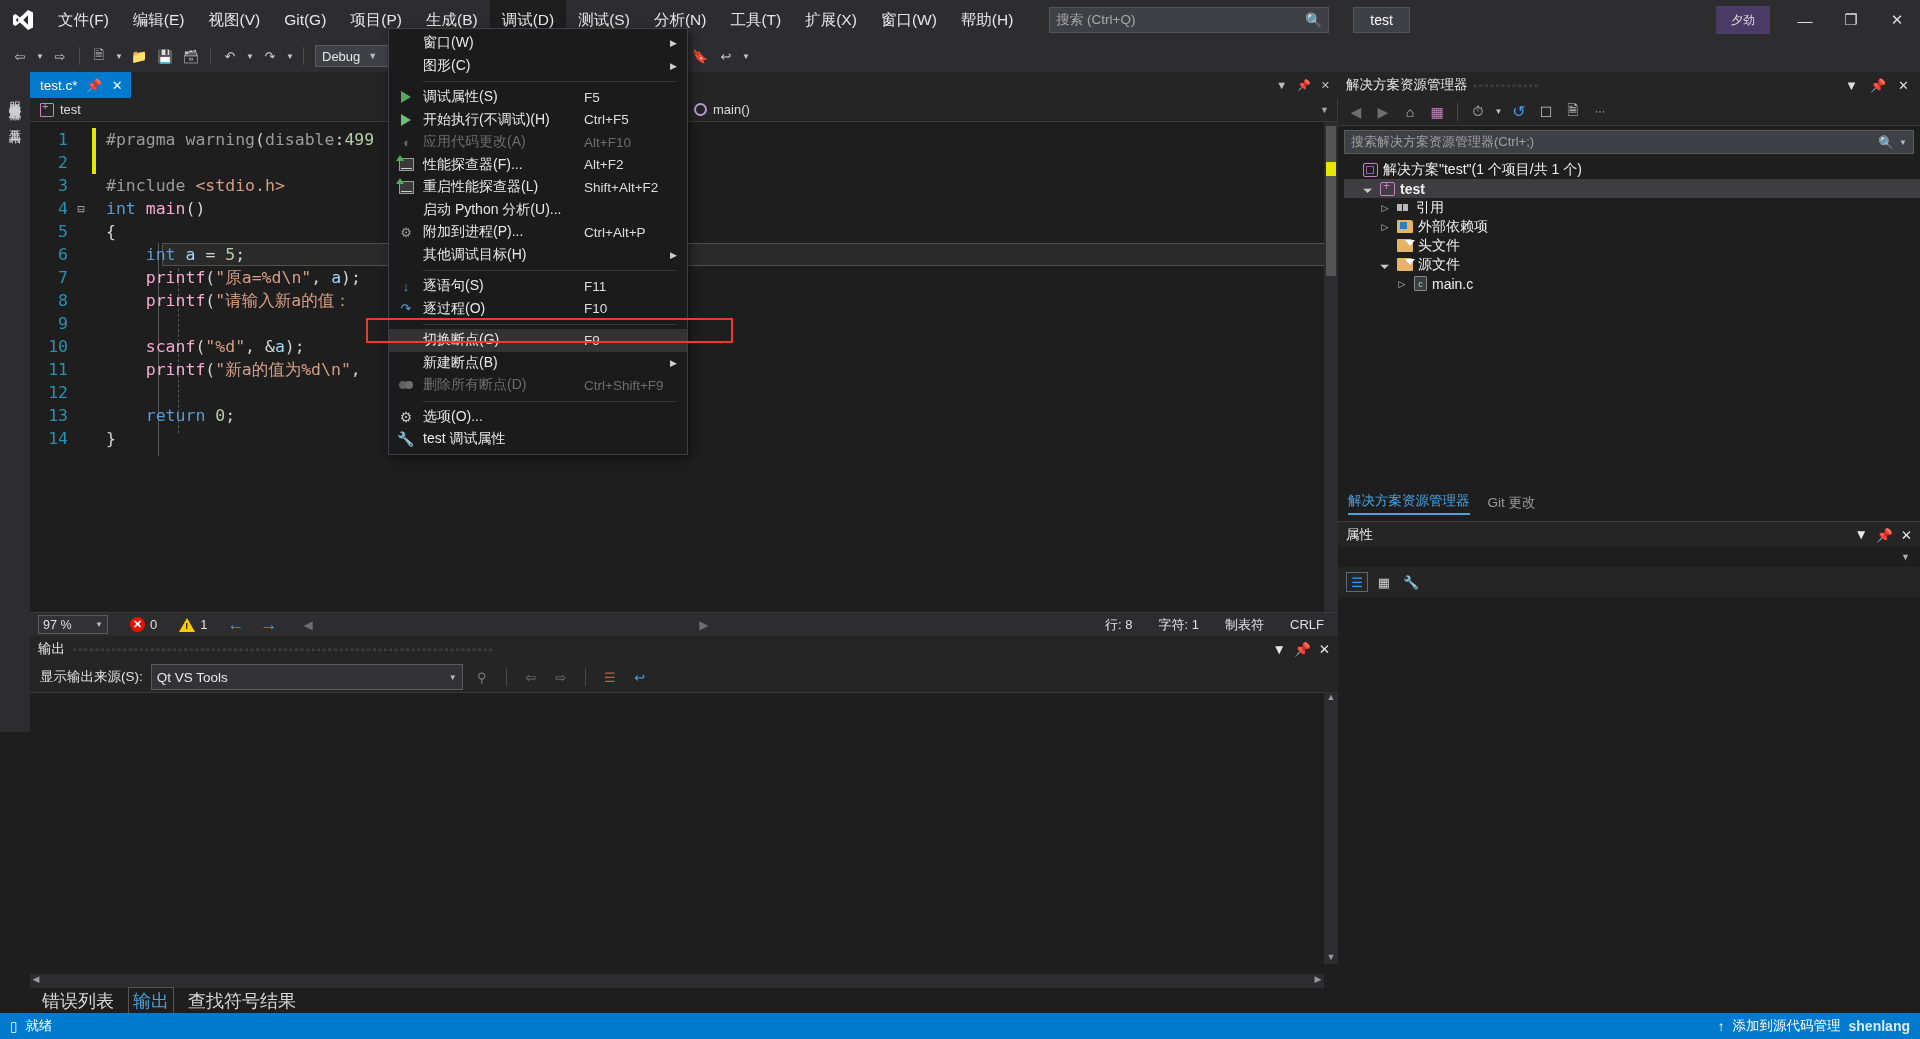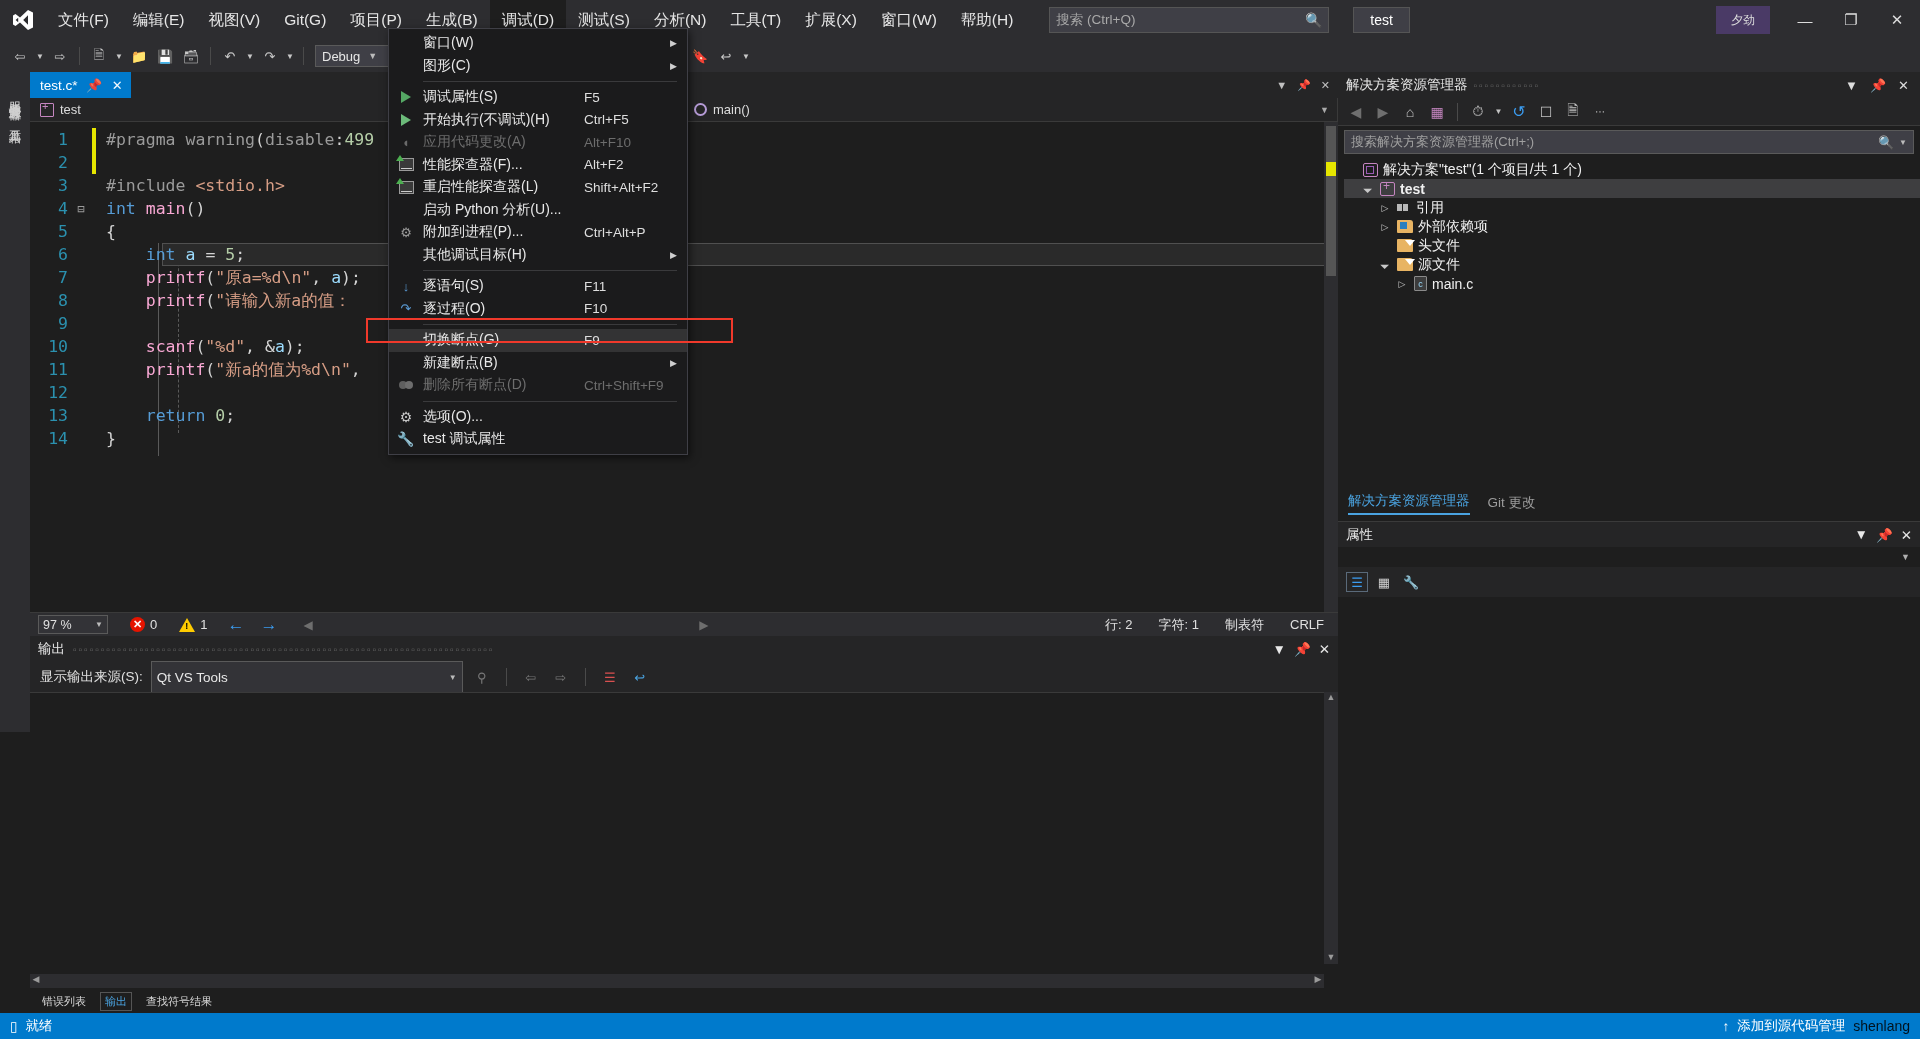--- a/index.html
+++ b/index.html
@@ -189,38 +189,38 @@
   .prop-toolbar { height: 30px; background: #252526; display:flex; align-items:center; gap: 5px; padding: 0 8px; }
   .prop-btn { width:22px;height:20px;display:flex;align-items:center;justify-content:center;color:#cfcfcf;font-size:13px;}
 
   
   .outpane { position: absolute; left: 30px; top: 636px; width: 1308px; height: 352px; background: #1e1e1e; }
   .out-head { height: 26px; background: #252526; display: flex; align-items: center; padding: 0 8px;
     font-size: 13.5px; color: #e8e8e8; gap: 8px; }
   .out-head .dots { flex: 1; color: #6d6d6d; font-size: 10px; letter-spacing: 2px; overflow:hidden; white-space:nowrap;}
   .out-toolbar { height: 30px; background: #252526; display: flex; align-items: center; gap: 8px; padding-left: 10px; }
   .out-label { font-size: 13.5px; color: #e0e0e0; }
-  .out-combo { width: 312px; height: 32px; background: #333337; border: 1px solid #5a5a5a;
+  .out-combo { width: 312px; height: 26px; background: #333337; border: 1px solid #5a5a5a;
     display: flex; align-items: center; justify-content: space-between; padding: 0 5px; font-size: 13.5px; color:#e8e8e8;}
   .out-ic { width: 22px; height: 22px; display:flex;align-items:center;justify-content:center;color:#bbb;font-size:13px;}
   .out-body { position:absolute; top:56px; left:0; right:0; bottom:24px; background:#1e1e1e; border-top:1px solid #3a3a3a;}
   .out-vs { position:absolute; right:0; top:56px; width:14px; bottom:24px; background:#2d2d30;}
   .out-hs { position:absolute; left:0; right:14px; bottom:0; height:14px; background:#2d2d30;}
   .bottom-tabs { position:absolute; left:30px; top:988px; width:1308px; height:26px; background:#1e1e1e;
-    display:flex; align-items:center; gap:14px; padding-left:12px; font-size:11px; }
+    display:flex; align-items:center; gap:14px; padding-left:12px; font-size:18px; }
   .btab { color:#d8d8d8; }
   .btab.active { color:#4aa3e0; border:1px solid #555; padding: 1px 4px; }
 
   
   .statusbar {
     position: absolute; left: 0; bottom: 0; width: 1920px; height: 26px; background: #007acc;
     display: flex; align-items: center; color: #fff; font-size: 13.5px; padding: 0 10px; gap: 8px;
   }
   .sb-right { margin-left: auto; display: flex; align-items: center; gap: 8px; }
-  .sb-wm { color: #000000; font-weight: normal; opacity: .85; font-size: 14px; }
+  .sb-wm { color: #ffffff; font-weight: bold; opacity: .85; font-size: 14px; }
 
   
   .dropdown {
     position: absolute; left: 388px; top: 28px; width: 300px; background: #1b1b1c;
     border: 1px solid #3f3f46; z-index: 50; padding: 3px 0;
     box-shadow: 2px 3px 8px rgba(0,0,0,.55);
   }
   .mi { display: flex; align-items: center; height: 22.5px; position: relative; padding-left: 0; }
   .mi .ic-col { width: 34px; display: flex; align-items: center; justify-content: center; }
   .mi .lbl { font-size: 14px; color: #e8e8e8; white-space: nowrap; }
@@ -468,21 +468,21 @@
     </div>
     <div class="err-chip">
       <span class="tri-warn"></span>
       <span>1</span>
     </div>
     <span class="arrow-nav">←</span>
     <span class="arrow-nav" style="margin-left:16px;">→</span>
     <span style="margin-left:26px;color:#6e6e6e;font-size:12px;">◀</span>
     <span style="margin-left:auto;color:#6e6e6e;font-size:12px;padding-right:10px;">▶</span>
     <div class="ed-status-right">
-      <span>行: 2</span>
+      <span>行: 8</span>
       <span>字符: 1</span>
       <span>制表符</span>
       <span>CRLF</span>
     </div>
   </div>
 
   <div class="rp">
     <div class="rp-head">
       <span>解决方案资源管理器</span>
       <span class="dots">▫▫▫▫▫▫▫▫▫▫▫▫</span>

